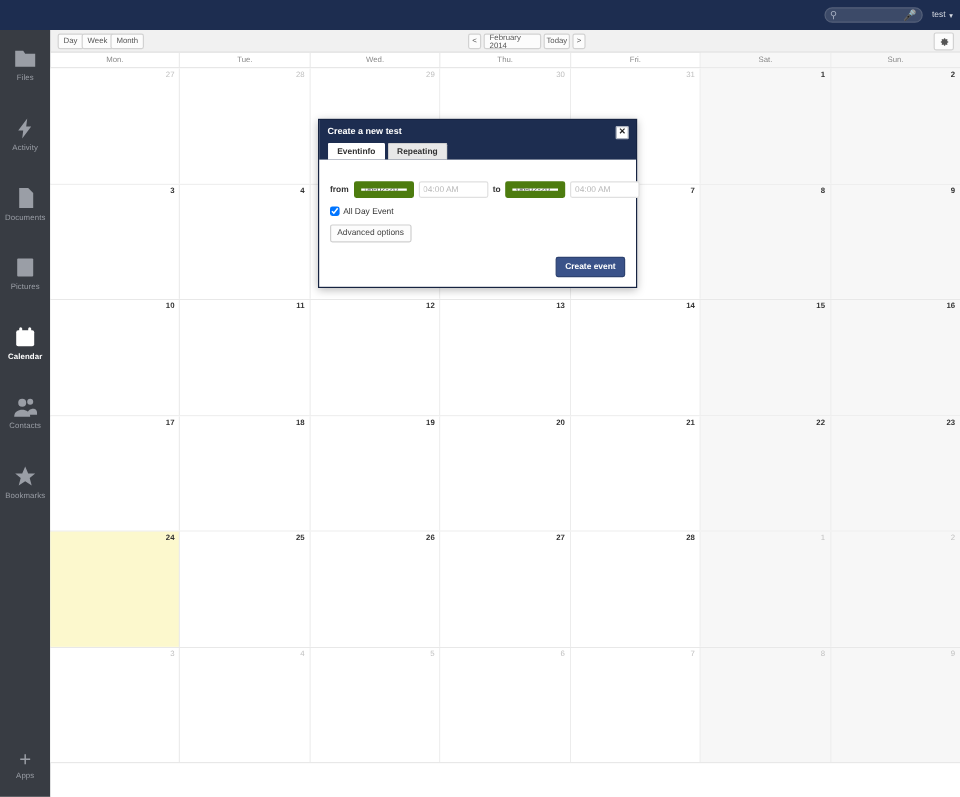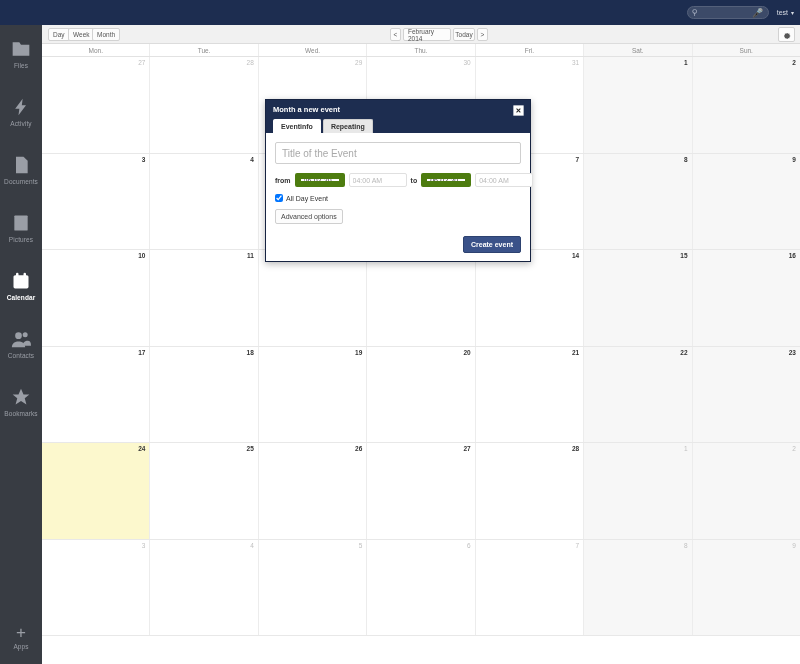--- a/index.html
+++ b/index.html
@@ -485,29 +485,28 @@
         </div>
         <div class="day-cell weekend other">
           <span class="day-num">9</span>
         </div>
       </div>
     </div>
 </div>
 
 <div id="modal">
   <div id="modal-head">
-    <div id="modal-title">Month a new event</div>
+    <div id="modal-title">Create a new test</div>
     <div id="modal-close">✕</div>
     <div id="modal-tabs">
       <div class="mtab active">Eventinfo</div>
       <div class="mtab">Repeating</div>
     </div>
   </div>
   <div id="modal-body">
-    <input id="event-title-input" type="text" placeholder="Title of the Event" style="">
     <div id="when-row">
       <span class="when-label">from</span>
       <input class="date-field" type="text" value="06-02-20" style="">
       <input class="time-field" type="text" placeholder="04:00 AM" style="">
       <span class="when-label">to</span>
       <input class="date-field" type="text" value="06-02-20" style="">
       <input class="time-field" type="text" placeholder="04:00 AM" style="">
     </div>
     <div id="allday-row">
       <input id="allday-check" type="checkbox" checked="" style="">

